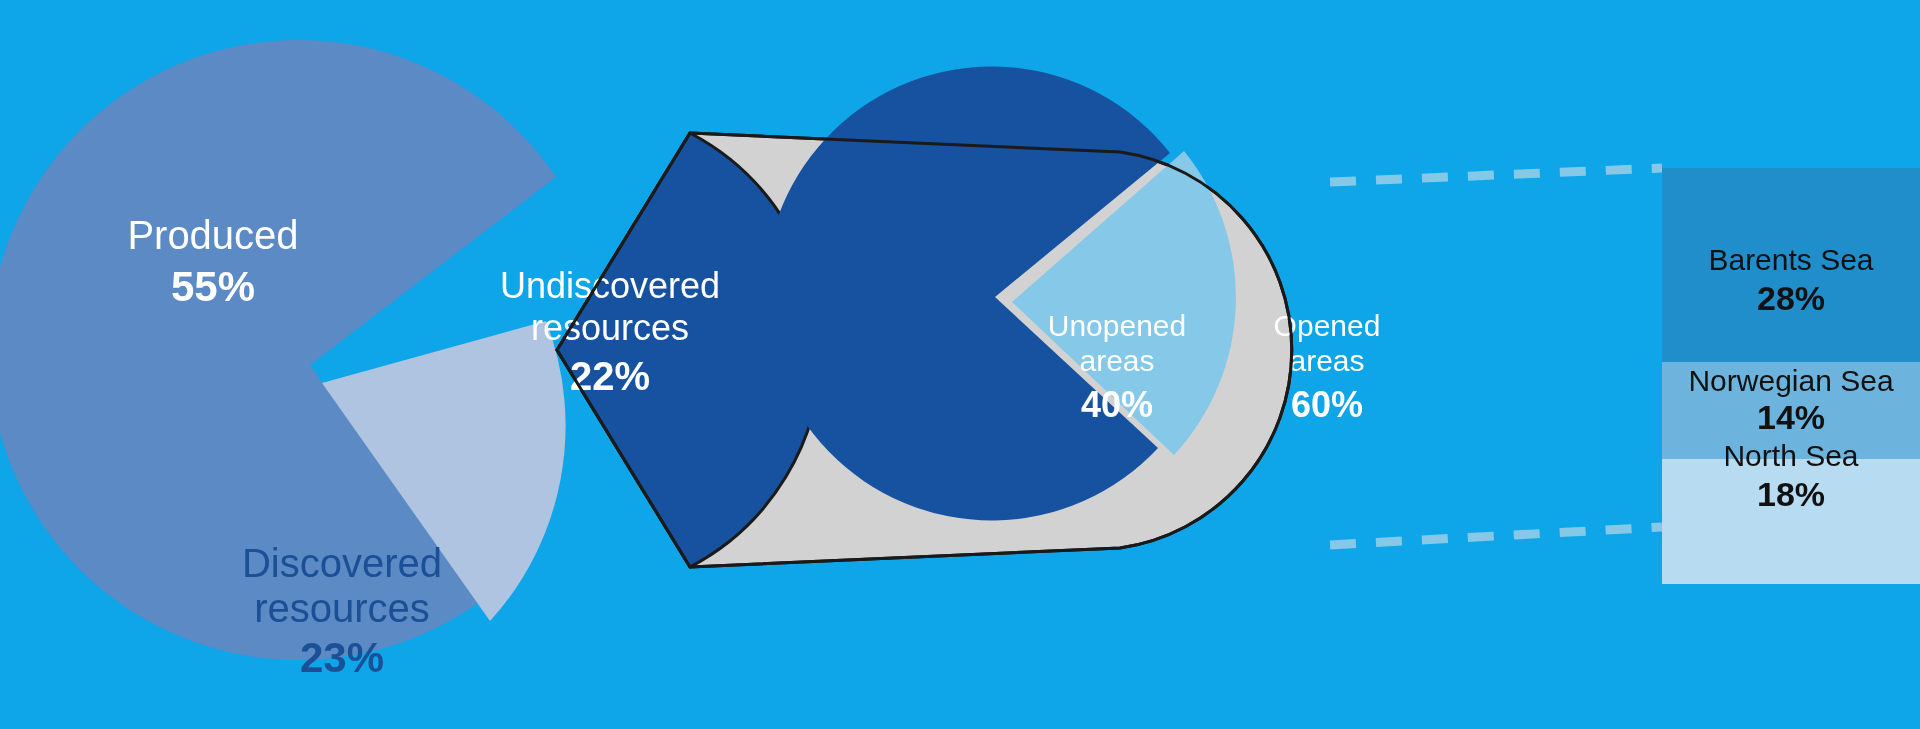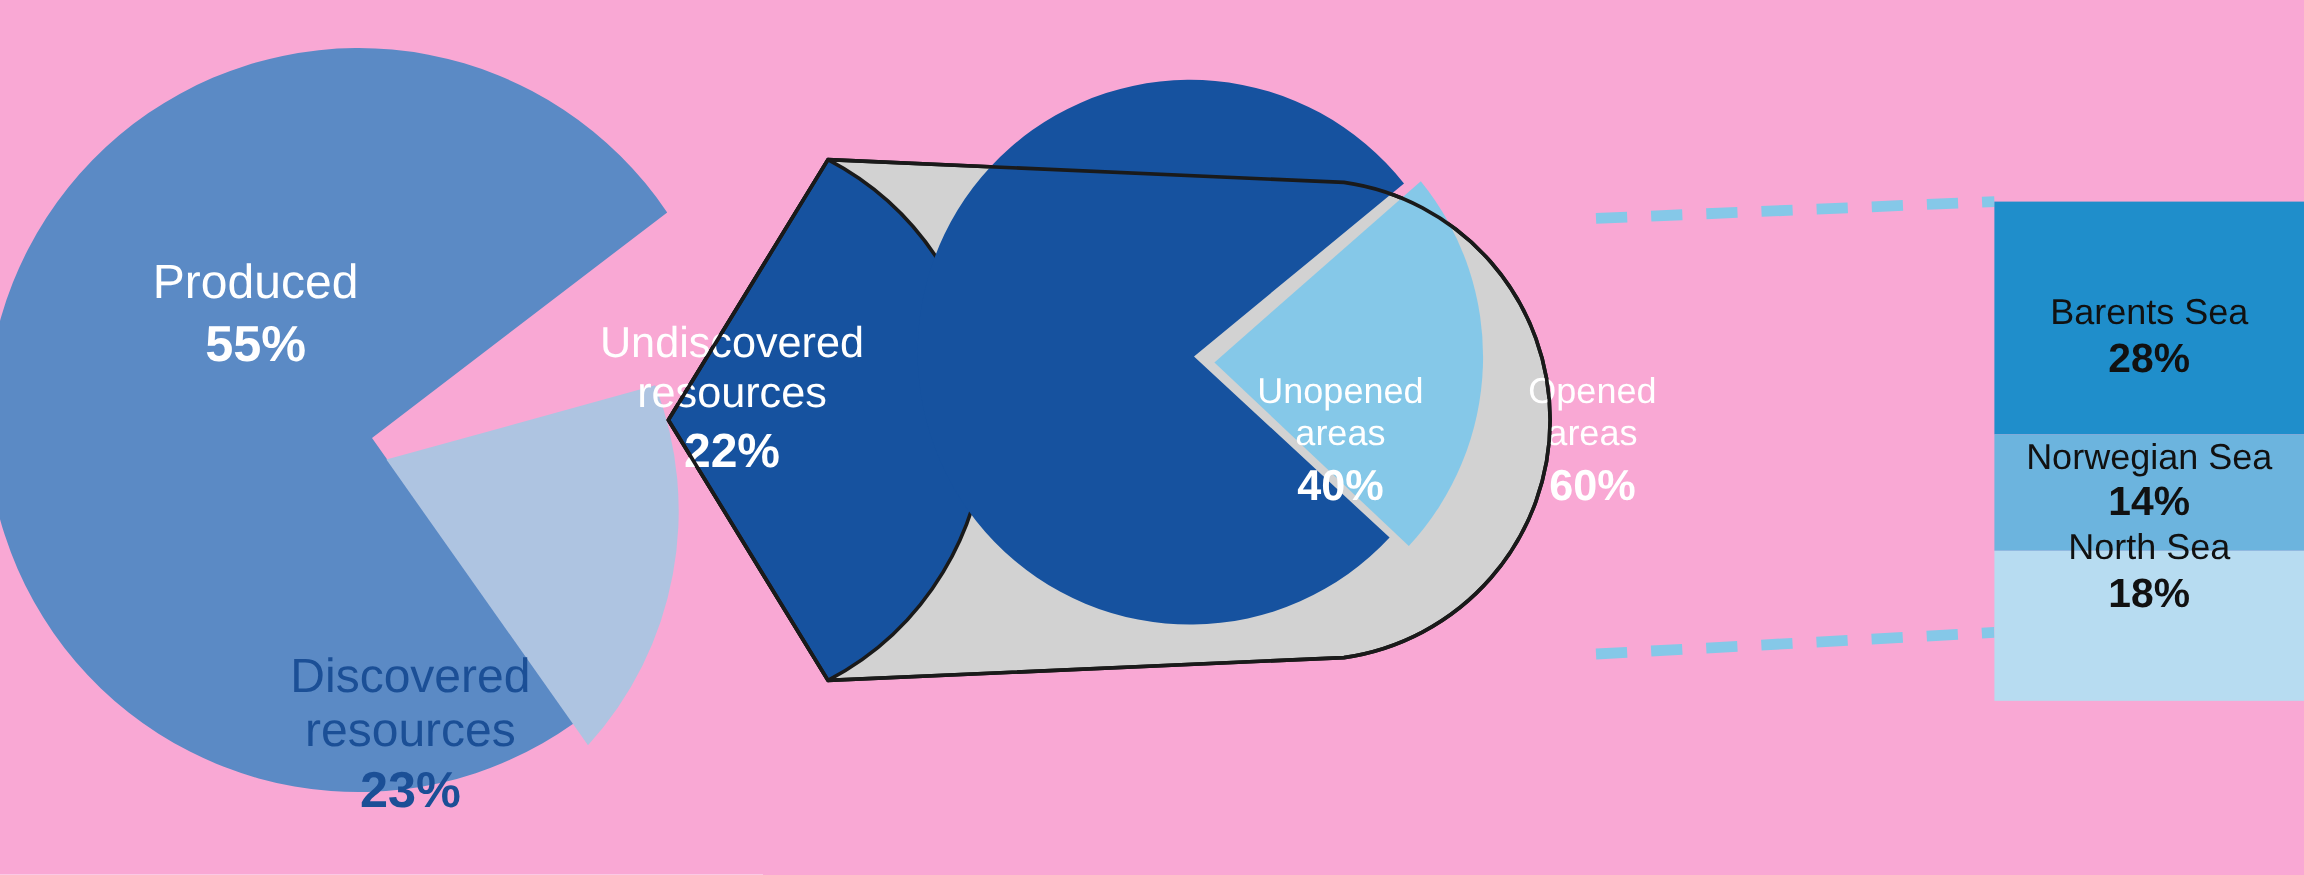--- a/index.html
+++ b/index.html
@@ -7,21 +7,21 @@
     padding: 0;
     background: #ffffff;
   }
   body {
     font-family: "Liberation Sans", sans-serif;
   }
   #stage {
     position: relative;
     width: 1920px;
     height: 729px;
-    background: #f9a8d4;
+    background: #0ea5e9;
     overflow: hidden;
   }
   svg#figure {
     position: absolute;
     left: 0;
     top: 0;
     width: 1920px;
     height: 729px;
     display: block;
   }

